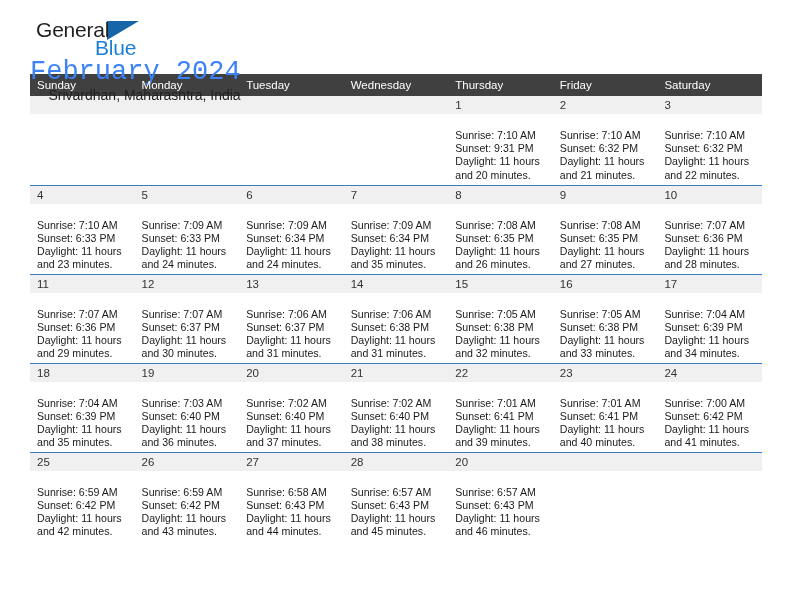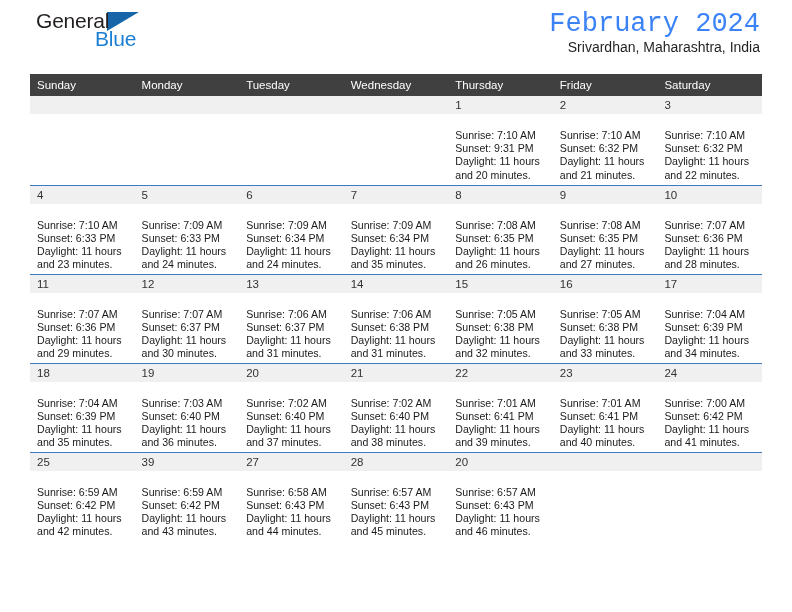--- a/index.html
+++ b/index.html
@@ -21,22 +21,23 @@
     box-sizing: border-box;
     padding: 0 30px;
   }
 
   
   .header {
     display: flex;
     align-items: flex-start;
     justify-content: space-between;
     height: 74px;
-    padding-top: 10px;
+    padding-top: 19px;
     box-sizing: border-box;
+    flex-direction: column;
   }
   .brand {
     display: block;
     line-height: 1;
     padding-left: 6px;
   }
   .brand-top {
     position: relative;
     display: inline-block;
     font-size: 21px;
@@ -381,21 +382,21 @@
         <tr class="week">
           <td>
             <span class="daynum">25</span>
             <div class="info">
               <div>Sunrise: 6:59 AM</div>
               <div>Sunset: 6:42 PM</div>
               <div class="daylight">Daylight: 11 hours and 42 minutes.</div>
             </div>
           </td>
           <td>
-            <span class="daynum">39</span>
+            <span class="daynum">26</span>
             <div class="info">
               <div>Sunrise: 6:59 AM</div>
               <div>Sunset: 6:42 PM</div>
               <div class="daylight">Daylight: 11 hours and 43 minutes.</div>
             </div>
           </td>
           <td>
             <span class="daynum">27</span>
             <div class="info">
               <div>Sunrise: 6:58 AM</div>

